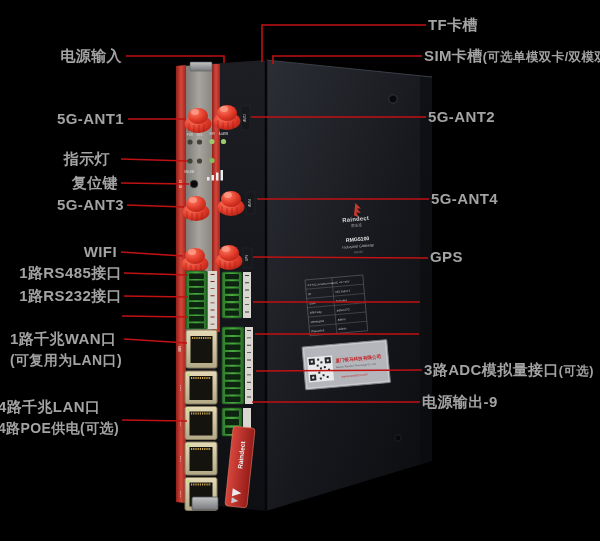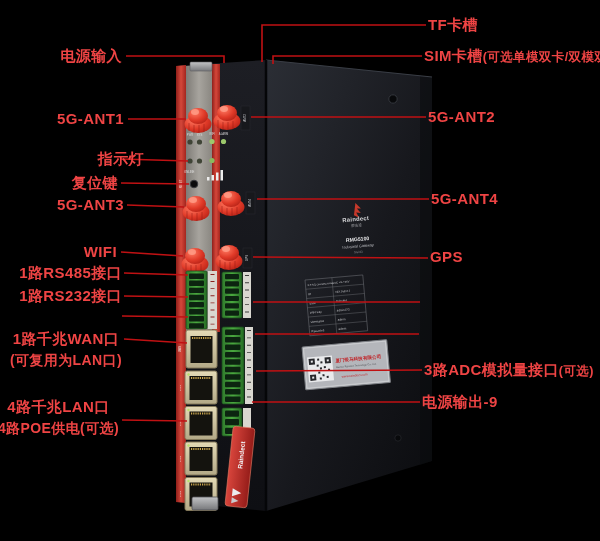--- a/index.html
+++ b/index.html
@@ -1,21 +1,21 @@
 <!DOCTYPE html>
 <html><head>
 <meta charset="utf-8">
 <style>
   html,body{margin:0;padding:0;background:#000;}
   #stage{position:relative;width:600px;height:541px;background:#000;overflow:hidden;
          font-family:"Liberation Sans","DejaVu Sans",sans-serif;}
   #device-svg{position:absolute;left:0;top:0;}
-  .lab{position:absolute;color:#ef4444;font-weight:bold;font-size:15px;line-height:1.45;
+  .lab{position:absolute;color:#a3a3a3;font-weight:bold;font-size:15px;line-height:1.45;
        white-space:nowrap;letter-spacing:.4px;}
-  .lab.left{text-align:center;}
+  .lab.left{text-align:left;}
   .sub-block{display:block;font-size:14px;}
   .sub-inline{font-size:12.5px;}
 </style>
 </head>
 <body>
 
 <div id="stage">
 
 <svg id="device-svg" width="600" height="541" viewBox="0 0 600 541">
   <defs>
@@ -318,21 +318,21 @@
     <polyline points="253,257 428,258"></polyline>
     <polyline points="253,302 420,302"></polyline>
     <polyline points="255,334 419,334"></polyline>
     <polyline points="256,371 422,370"></polyline>
     <polyline points="252,402 420,402"></polyline>
   </g>
 </svg>
 
 <div class="lab left" style="top:45px;right:478px;"><span>电源输入</span></div>
 <div class="lab left" style="top:108px;right:476px;"><span>5G-ANT1</span></div>
-<div class="lab left" style="top:148px;right:456px;"><span>指示灯</span></div>
+<div class="lab left" style="top:148px;right:490px;"><span>指示灯</span></div>
 <div class="lab left" style="top:172px;right:482px;"><span>复位键</span></div>
 <div class="lab left" style="top:194px;right:476px;"><span>5G-ANT3</span></div>
 <div class="lab left" style="top:241px;right:483px;"><span>WIFI</span></div>
 <div class="lab left" style="top:262px;right:478px;"><span>1路RS485接口</span></div>
 <div class="lab left" style="top:285px;right:478px;"><span>1路RS232接口</span></div>
 <div class="lab left" style="top:328px;right:478px;"><span>1路千兆WAN口</span><span class="sub-block">(可复用为LAN口)</span></div>
 <div class="lab left" style="top:396px;right:481px;"><span>4路千兆LAN口</span><span class="sub-block">4路POE供电(可选)</span></div>
 
 <div class="lab" style="top:14px;left:428px;"><span>TF卡槽</span></div>
 <div class="lab" style="top:45px;left:424px;"><span>SIM卡槽</span><span class="sub-inline">(可选单模双卡/双模双卡)</span></div>

